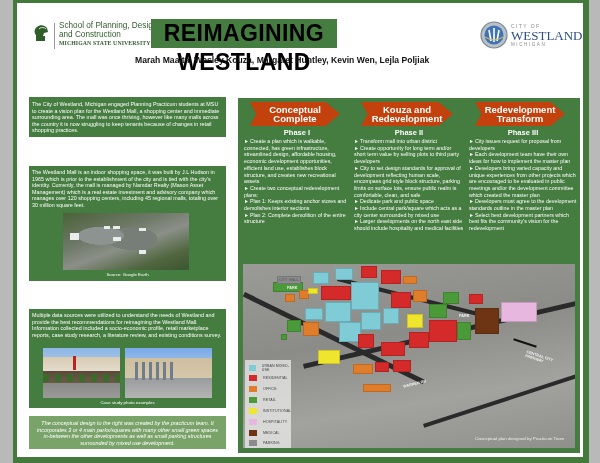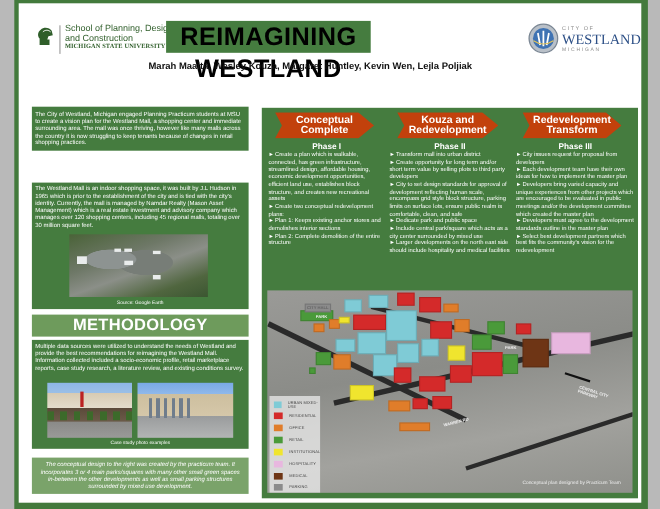--- a/index.html
+++ b/index.html
@@ -102,21 +102,20 @@
         <div class="roof" style="left:7px; top:20px; width:9px; height:7px;"></div>
         <div class="roof" style="left:41px; top:13px; width:6px; height:3px;"></div>
         <div class="roof" style="left:50px; top:13px; width:7px; height:3px;"></div>
         <div class="roof" style="left:50px; top:24px; width:8px; height:4px;"></div>
         <div class="roof" style="left:76px; top:15px; width:7px; height:3px;"></div>
         <div class="roof" style="left:76px; top:37px; width:7px; height:4px;"></div>
       </div>
       <div style="position:absolute; left:0; top:106px; width:197px; text-align:center; font-size:4.4px;">Source: Google Earth</div>
     </div>
 
-    <div class="sec-head" style="left:12px; top:283px; width:197px; height:20px; font-size:15px; line-height:20px;">METHODOLOGY</div>
     <div class="panel" style="left:12px; top:306px; width:197px; height:99px; padding:3px 3px;">
       <p>Multiple data sources were utilized to understand the needs of Westland and provide the best recommendations for reimagining the Westland Mall. Information collected included a socio-economic profile, retail marketplace reports, case study research, a literature review, and existing conditions survey.</p>
       <div class="case-photo" style="left:14px; top:39px; width:77px; height:50px; background: linear-gradient(180deg, #8db6e6 0%, #9bbfe6 18%, #d8cbb3 19%, #e3dccb 45%, #5b4a3a 46%, #6b5a48 70%, #8a8a88 71%, #9a9a98 100%);">
         <div style="position:absolute; left:30px; top:8px; width:3px; height:14px; background:#b22;"></div>
         <div style="position:absolute; left:0; top:26px; width:77px; height:8px; background:repeating-linear-gradient(90deg, #3c6a2a 0 6px, transparent 6px 12px);"></div>
       </div>
       <div class="case-photo" style="left:96px; top:39px; width:87px; height:50px; background: linear-gradient(180deg, #79a9e6 0%, #8fb8ea 20%, #cdbf9f 21%, #d5c7a9 60%, #9a9c9d 61%, #b3b5b5 100%);">
         <div style="position:absolute; left:10px; top:14px; width:40px; height:18px; background:repeating-linear-gradient(90deg, #6f7d8c 0 3px, transparent 3px 7px);"></div>
       </div>
       <div style="position:absolute; left:0; top:91px; width:197px; text-align:center; font-size:4.4px;">Case study photo examples</div>

